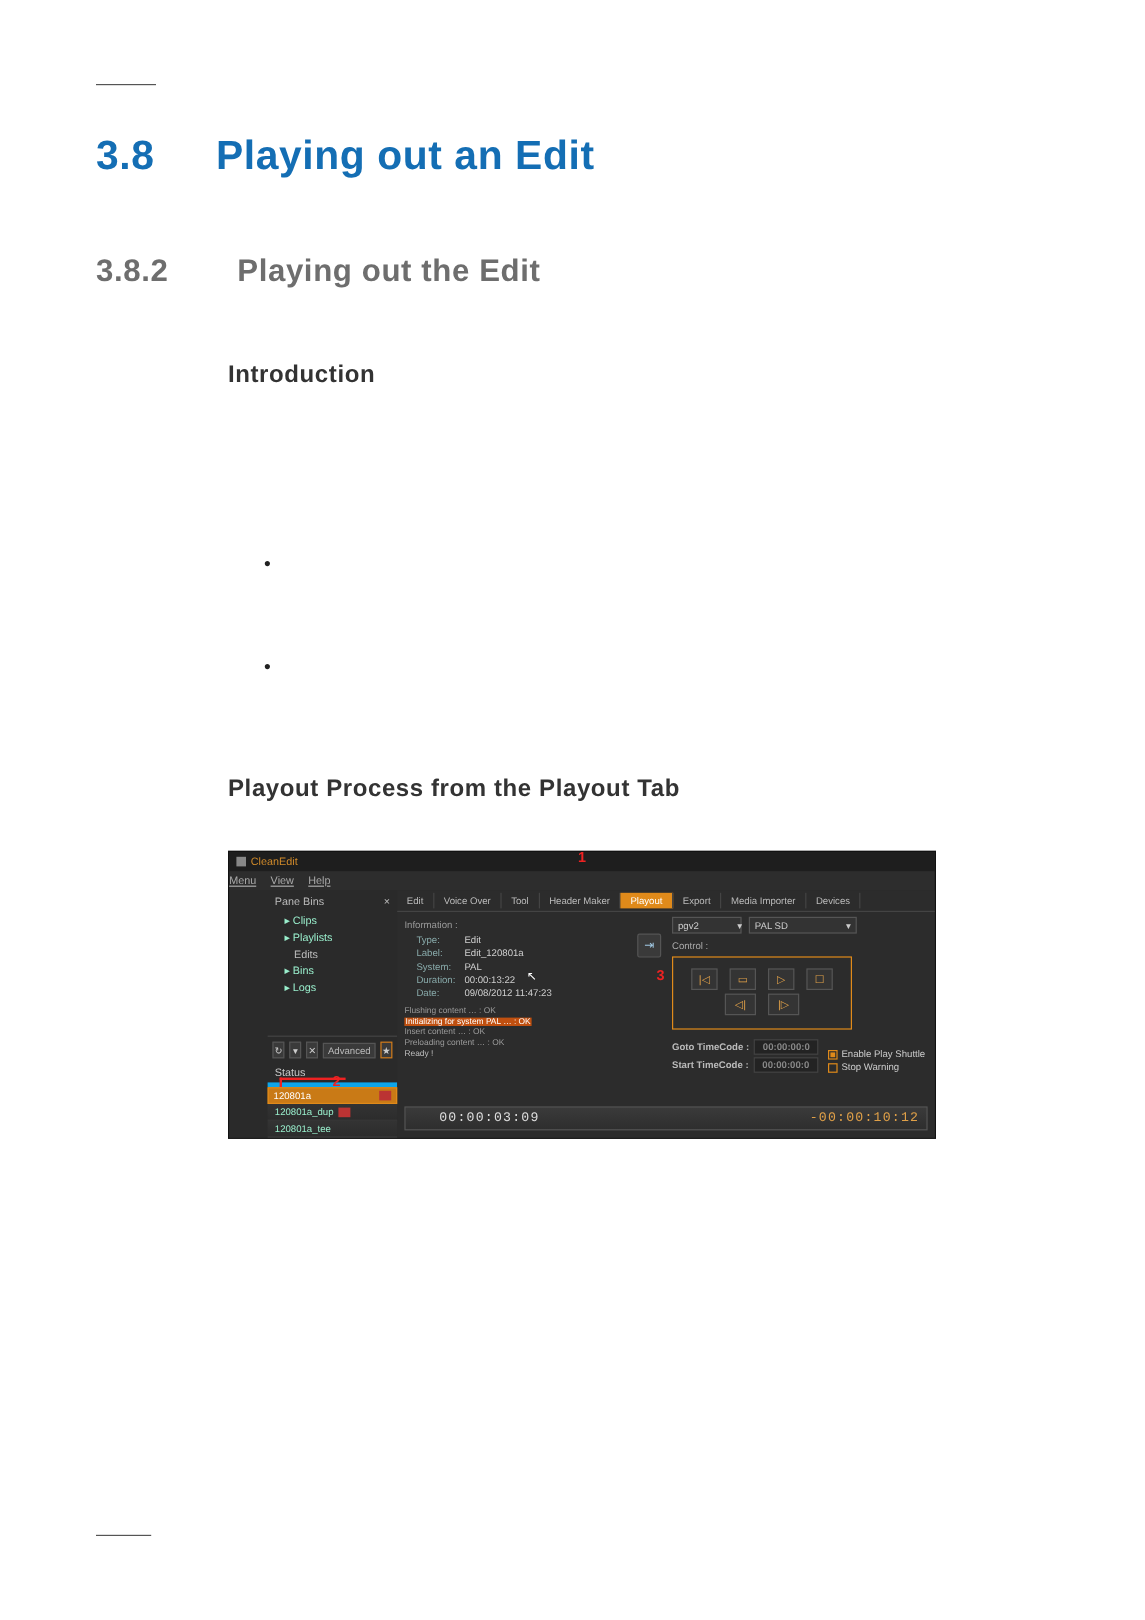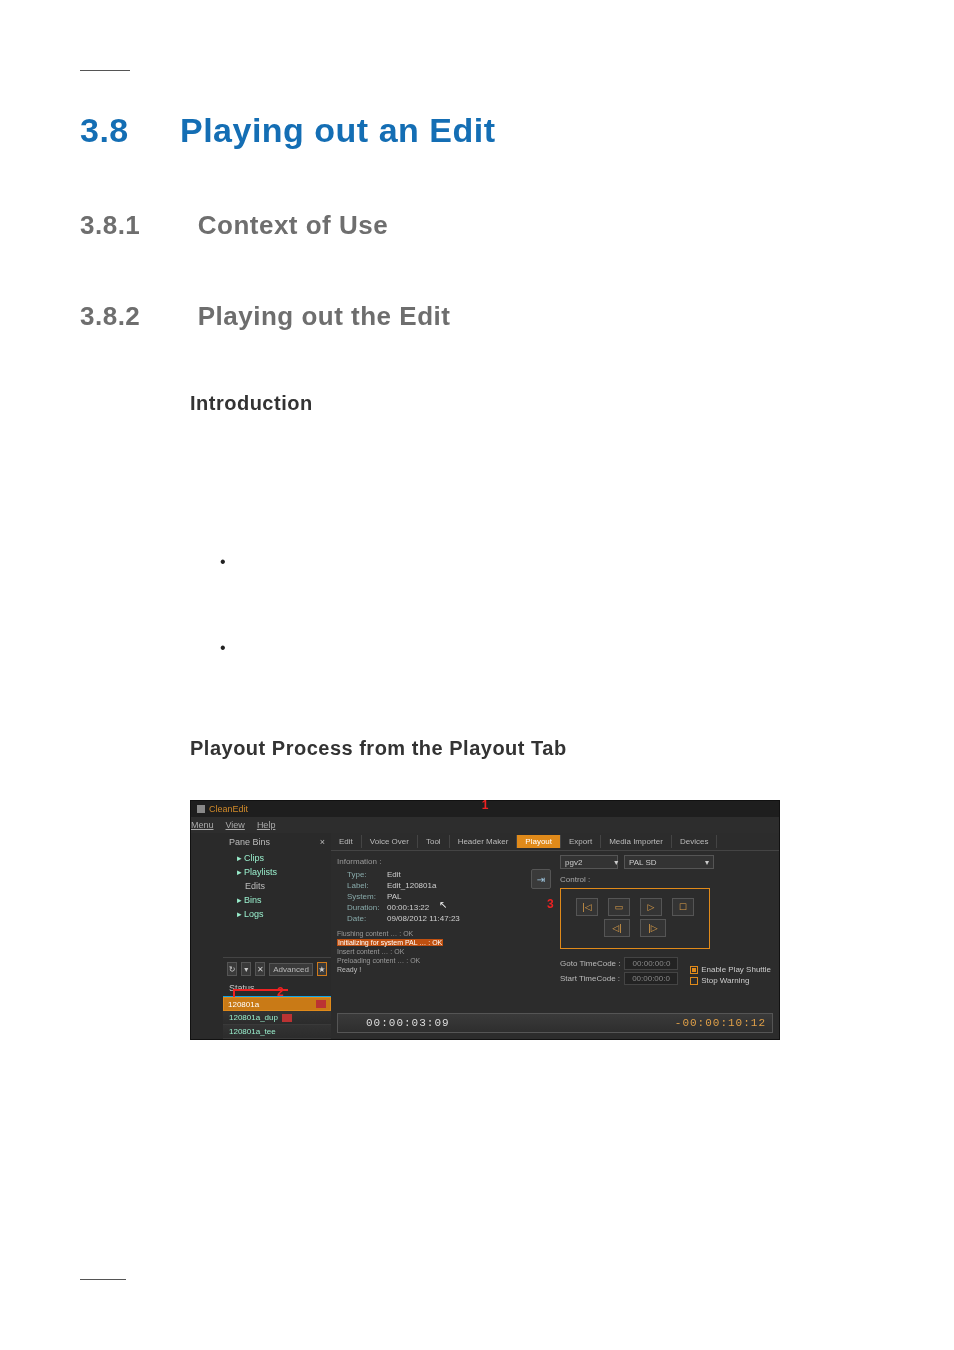--- a/index.html
+++ b/index.html
@@ -28,21 +28,21 @@
   .body { display: flex; height: calc(100% - 32px); }
   .left { width: 140px; background: #2a2a2a; display: flex; flex-direction: column; padding-left: 32px; }
   .left-top { flex: 1; padding: 4px 6px; position: relative; }
   .left-top .lbl { display: flex; justify-content: space-between; font-size: 9px; color: #bbb; margin-bottom: 4px; }
   .left-top .row { font-size: 9px; color: #9ec; padding: 2px 0 2px 8px; }
   .left-top .row.sub { padding-left: 16px; color: #bdbdbd; }
   .toolbar-row { display: flex; align-items: center; gap: 4px; padding: 4px; border-top: 1px solid #444; }
   .tbtn { width: 14px; height: 14px; background: #3a3a3a; border: 1px solid #555; display: flex; align-items: center; justify-content: center; color: #ccc; font-size: 8px; }
   .tbtn.orange { border-color: #d07a1a; }
   .adv { font-size: 8px; color: #bbb; background: #3a3a3a; border: 1px solid #555; padding: 1px 3px; }
-  .status-row { padding: 3px 6px; border-bottom: 1px solid #0ea5e9; display:flex; justify-content: space-between; }
+  .status-row { padding: 3px 6px; border-bottom: 4px solid #0ea5e9; display:flex; justify-content: space-between; }
   .left-list { padding: 0; position: relative; }
   .li-row { display: flex; align-items: center; gap: 4px; font-size: 8px; color: #9ec; padding: 2px 6px; border-bottom: 1px solid #3a3a3a; background: linear-gradient(#333,#2c2c2c); }
   .li-row.sel { background: #c97a16; color: #fff; border: 1px solid #e08a1a; position: relative; }
   .swatch { width: 10px; height: 8px; background: #b33; }
   .callout-2 { position: absolute; top: -12px; left: 54px; color: #e22; font-weight: 700; font-size: 12px; }
   .callout-2b { position: absolute; top: -8px; left: 10px; width: 55px; height: 16px; border: 2px solid #e22; border-right: none; border-bottom: none; }
 
   .right { flex: 1; background: #2c2c2c; display: flex; flex-direction: column; }
   .tabs { display: flex; align-items: center; height: 18px; border-bottom: 1px solid #444; font-size: 8px; color: #bbb; }
   .tab { padding: 2px 8px; border-right: 1px solid #444; }
@@ -63,21 +63,21 @@
   .selrow { display: flex; gap: 6px; margin-bottom: 6px; }
   .sel { height: 14px; background: #333; border: 1px solid #555; font-size: 8px; color: #ccc; display:flex; align-items:center; justify-content:space-between; padding: 0 4px; }
   .sel.a { width: 58px; gap: 32px; }
   .sel.b { width: 90px; }
   .ctrl-lbl { font-size: 8px; color: #aaa; margin: 2px 0 4px; }
   .ctrl-box { border: 1px solid #e08a1a; padding: 6px 8px 8px; width: 150px; position: relative; }
   .callout-3 { position: absolute; left: -14px; top: 8px; color: #e22; font-weight:700; font-size:12px;}
   .btnrow { display:flex; gap:10px; justify-content:center; margin:3px 0;}
   .cbtn { width:22px; height:18px; background:#343434; border:1px solid #555; display:flex; align-items:center; justify-content:center; color:#e0a048; font-size:9px;}
   .cbtn.sm { width:26px; }
-  .codes { margin-top:8px; font-size:8px; color:#bbb; }
+  .codes { margin-top:8px; font-size:8px; color:#bbb;font-weight:bold; }
   .codes .line { display:flex; align-items:center; gap:4px; margin:2px 0;}
   .codes .val { background:#232323; border:1px solid #444; padding:1px 4px; color:#888; width:54px; text-align:center;}
   .cks { position:absolute; right:8px; bottom:26px; font-size:8px; color:#ccc; text-align:left;}
   .cks .ck { display:flex; align-items:center; gap:3px; margin:2px 0;}
   .ckbox { width:8px; height:8px; border:1px solid #e08a1a; display:inline-block; position:relative;}
   .ckbox.on::after { content:""; position:absolute; left:1px; top:1px; width:4px; height:4px; background:#e08a1a;}
   .tcbar { height: 20px; border: 1px solid #555; margin: 0 6px 6px 6px; display:flex; align-items:center; justify-content:space-between; padding:0 6px 0 28px; font-size: 11px; color:#ddd; background: linear-gradient(#3a3a3a,#2e2e2e); font-family: "Courier New", monospace; letter-spacing:1px;}
   .tcbar .neg { color:#e0a048; }
 
   .footer-rule { position:absolute; left:80px; bottom:70px; width:46px; border-top:1px solid #555;}
@@ -86,24 +86,20 @@
 <body>
 
 <div class="page">
   <div class="toprule"></div>
 
   <h1 class="h1">
     <span class="num">3.8</span>
     <span>Playing  out  an  Edit</span>
   </h1>
 
-  <h2 class="h2">
-    <span class="num">3.8.1</span>
-    <span>Context  of  Use</span>
-  </h2>
 
   <h2 class="h2 second">
     <span class="num">3.8.2</span>
     <span>Playing  out  the  Edit</span>
   </h2>
 
   <div class="indent">
     <h3 class="h3">Introduction</h3>
   </div>
 

